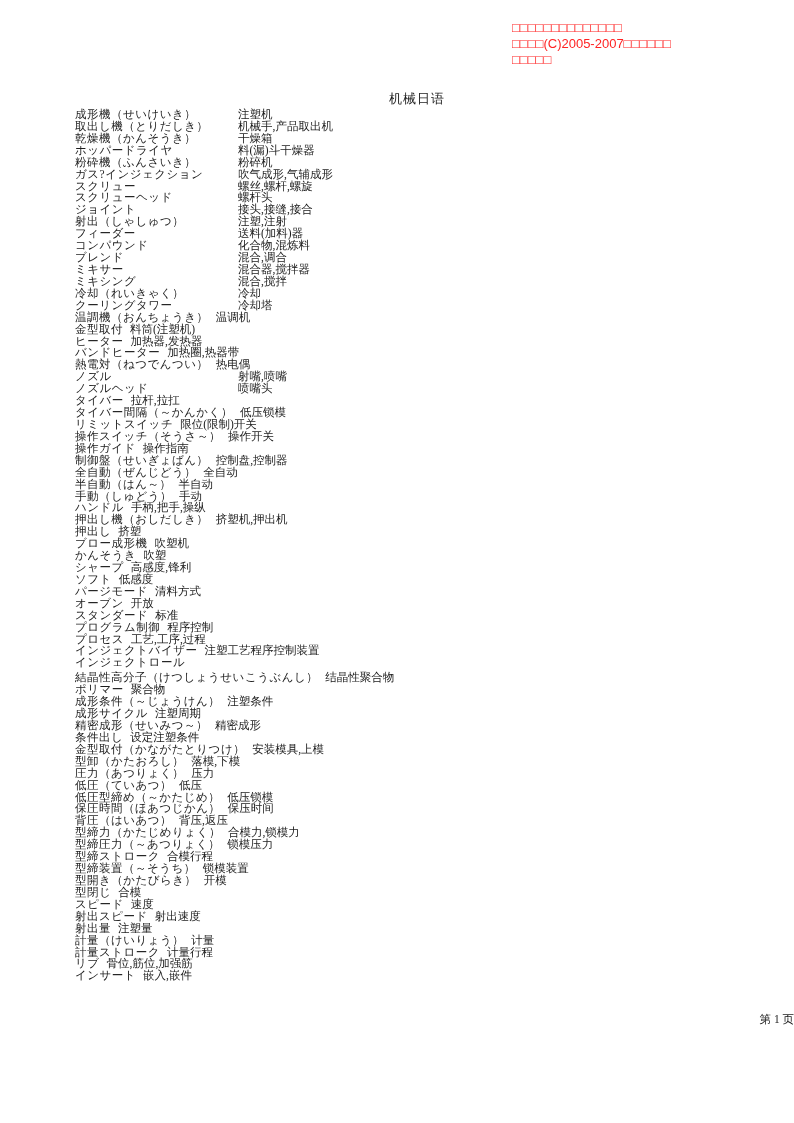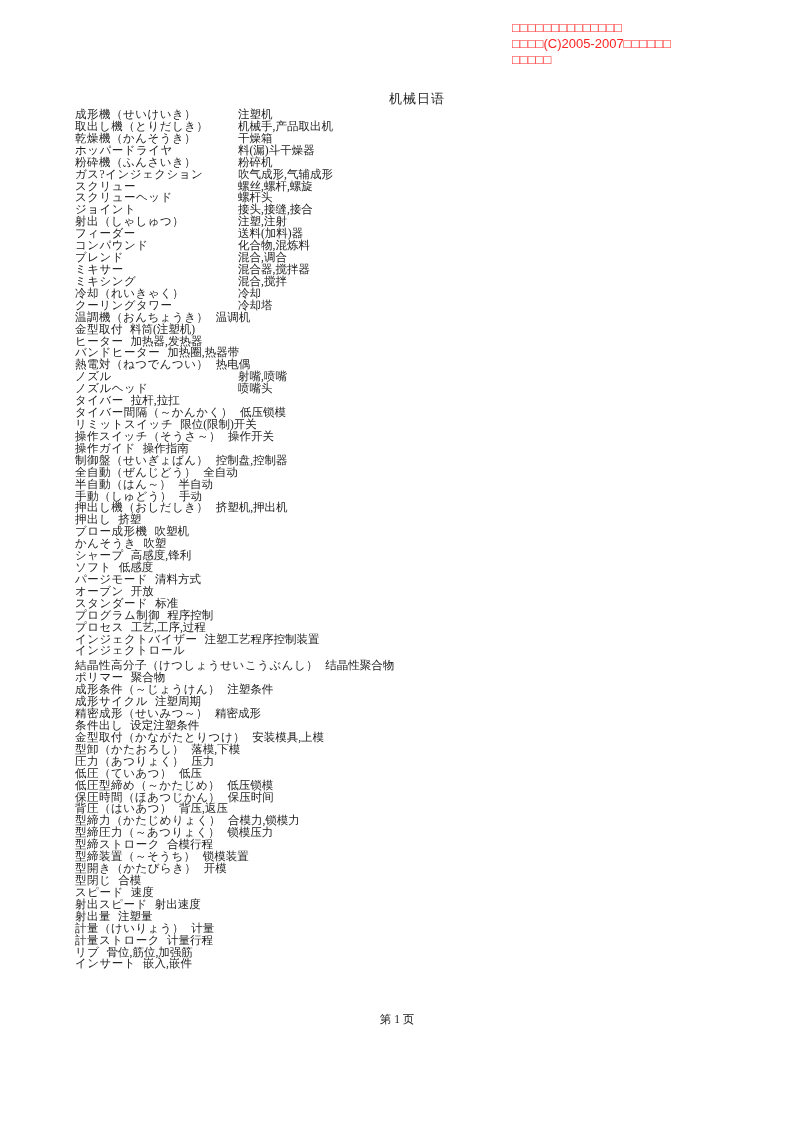--- a/index.html
+++ b/index.html
@@ -45,21 +45,21 @@
   .section + .section { margin-top: 3px; }
   .row { white-space: nowrap; height: 11.93px; }
   .row .jp { letter-spacing: 0.5px; }
   .row.aligned .jp { display: inline-block; width: 163px; }
   .row:not(.aligned) .cn { margin-left: 7px; }
   .page-footer {
     position: absolute;
     top: 1012px;
     left: 0;
     right: 0;
-    text-align: center;
+    text-align: right;
     font-size: 11.5px;
   }
 </style>
 </head>
 <body>
 
 <div class="page">
 
   <div class="watermark" style="color: rgb(255, 34, 34);">
     <div>□□□□□□□□□□□□□□</div>
@@ -97,20 +97,21 @@
         <div class="row aligned"><span class="jp">ノズルヘッド</span><span class="cn">喷嘴头</span></div>
         <div class="row"><span class="jp">タイバー</span><span class="cn">拉杆,拉扛</span></div>
         <div class="row"><span class="jp">タイバー間隔（～かんかく）</span><span class="cn">低压锁模</span></div>
         <div class="row"><span class="jp">リミットスイッチ</span><span class="cn">限位(限制)开关</span></div>
         <div class="row"><span class="jp">操作スイッチ（そうさ～）</span><span class="cn">操作开关</span></div>
         <div class="row"><span class="jp">操作ガイド</span><span class="cn">操作指南</span></div>
         <div class="row"><span class="jp">制御盤（せいぎょばん）</span><span class="cn">控制盘,控制器</span></div>
         <div class="row"><span class="jp">全自動（ぜんじどう）</span><span class="cn">全自动</span></div>
         <div class="row"><span class="jp">半自動（はん～）</span><span class="cn">半自动</span></div>
         <div class="row"><span class="jp">手動（しゅどう）</span><span class="cn">手动</span></div>
+        <div class="row"><span class="jp">ハンドル</span><span class="cn">手柄,把手,操纵</span></div>
         <div class="row"><span class="jp">押出し機（おしだしき）</span><span class="cn">挤塑机,押出机</span></div>
         <div class="row"><span class="jp">押出し</span><span class="cn">挤塑</span></div>
         <div class="row"><span class="jp">ブロー成形機</span><span class="cn">吹塑机</span></div>
         <div class="row"><span class="jp">かんそうき</span><span class="cn">吹塑</span></div>
         <div class="row"><span class="jp">シャープ</span><span class="cn">高感度,锋利</span></div>
         <div class="row"><span class="jp">ソフト</span><span class="cn">低感度</span></div>
         <div class="row"><span class="jp">パージモード</span><span class="cn">清料方式</span></div>
         <div class="row"><span class="jp">オーブン</span><span class="cn">开放</span></div>
         <div class="row"><span class="jp">スタンダード</span><span class="cn">标准</span></div>
         <div class="row"><span class="jp">プログラム制御</span><span class="cn">程序控制</span></div>

